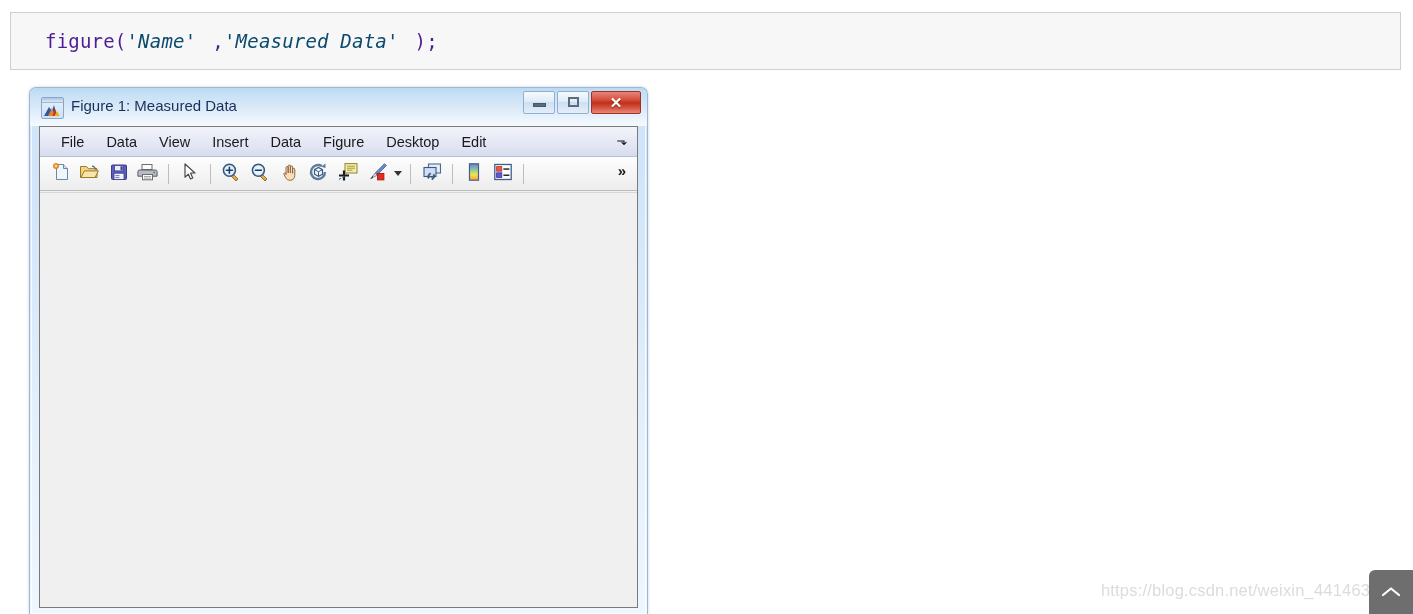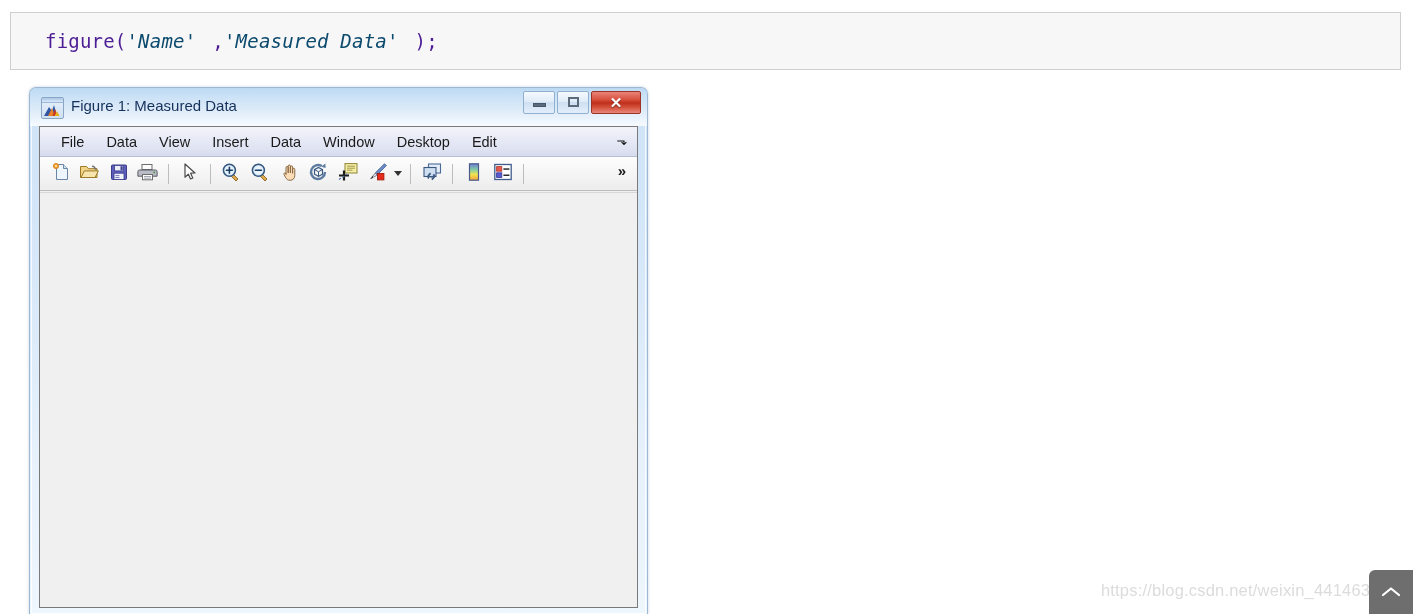--- a/index.html
+++ b/index.html
@@ -308,21 +308,21 @@
   </div>
 
   <div class="client">
 
     <div class="menubar">
       <div class="menu-item">File</div>
       <div class="menu-item">Data</div>
       <div class="menu-item">View</div>
       <div class="menu-item">Insert</div>
       <div class="menu-item">Data</div>
-      <div class="menu-item">Window</div>
+      <div class="menu-item">Figure</div>
       <div class="menu-item">Desktop</div>
       <div class="menu-item">Edit</div>
       <div class="menu-overflow">⬎</div>
     </div>
 
     <div class="toolbar">
 
       <div class="tb-btn">
         <span>
           <svg width="20" height="20" viewBox="0 0 20 20">

